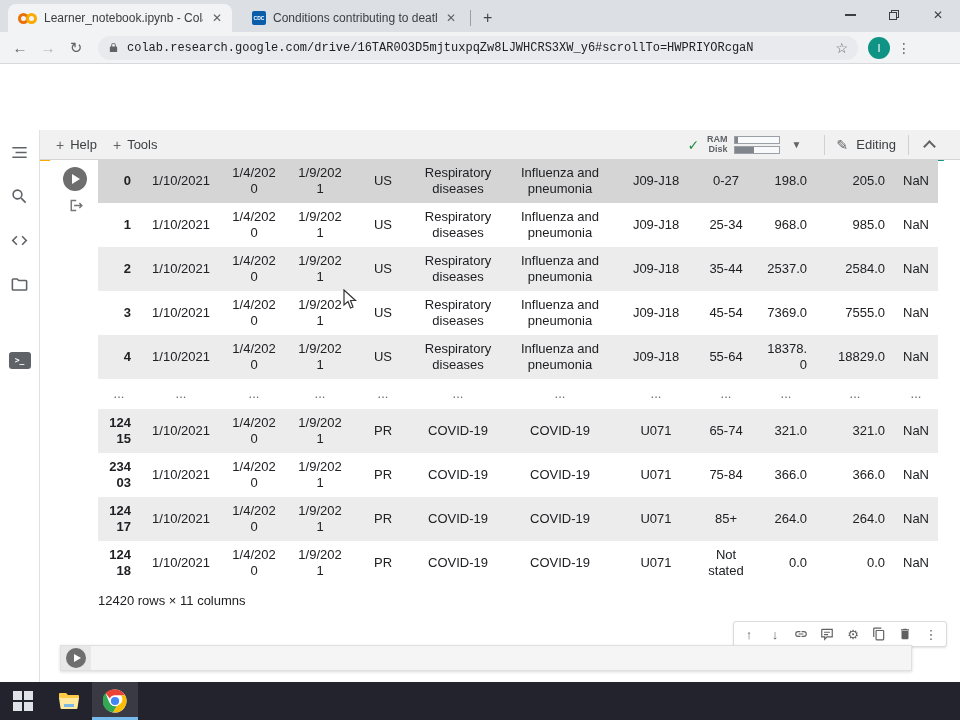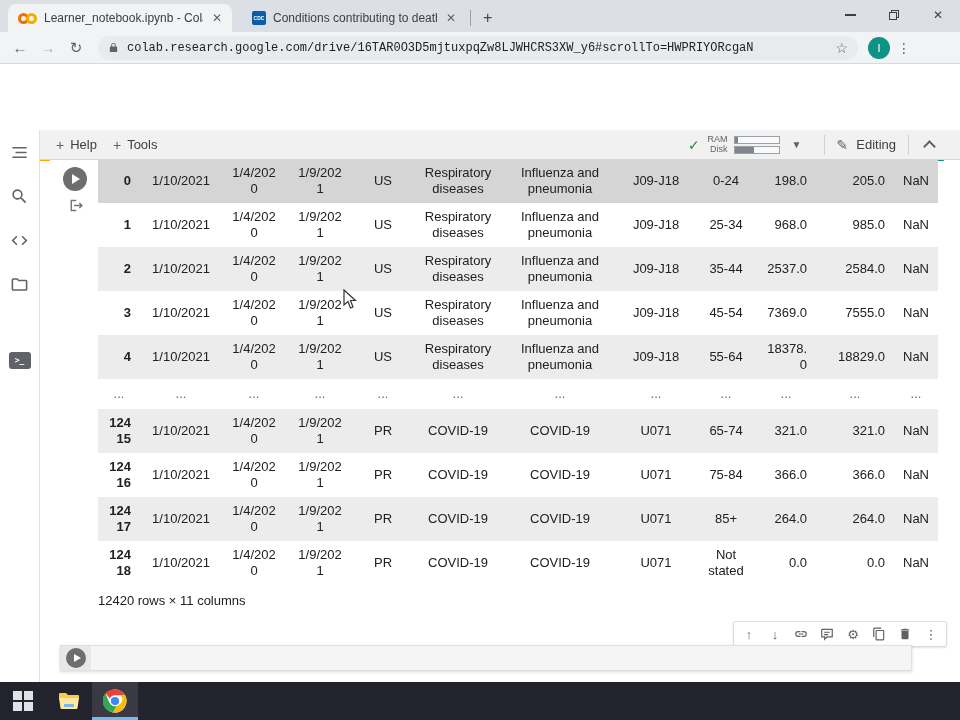--- a/index.html
+++ b/index.html
@@ -52,21 +52,21 @@
   .gear { font-size:19px; color:#5f6368; }
   .avatar-m { width:30px; height:30px; border-radius:50%; color:#fff; font-size:14px; display:flex; align-items:center; justify-content:center; }
 
   
   .nb-toolbar { position:absolute; left:40px; top:130px; width:920px; height:30px; background:#f1f1f1; border-bottom:1px solid #d5d5d5; display:flex; align-items:center; font-size:13px; color:#3c4043; }
   .addbtn { display:flex; align-items:center; gap:6px; margin-left:16px; }
   .plus { color:#5f6368; font-size:14px; }
   .tb-right { margin-left:auto; display:flex; align-items:center; margin-right:14px; }
   .chk { color:#1e8e3e; font-weight:bold; font-size:14px; margin-right:8px; }
   .ramdisk { display:grid; grid-template-columns:auto 46px; gap:1px 6px; align-items:center; }
-  .rd-label { font-size:9px; color:#5f6368; text-align:right; line-height:9px; }
+  .rd-label { font-size:9px; color:#5f6368; text-align:right; line-height:9px;font-weight:bold; }
   .bar { height:8px; border:1px solid #9aa0a6; background:#f8f9fa; }
   .bar i { display:block; height:100%; background:#80868b; }
   .dd { font-size:10px; color:#5f6368; margin:0 10px 0 12px; }
   .vsep { width:1px; height:20px; background:#d0d0d0; margin:0 12px; }
   .pencil { font-size:14px; color:#5f6368; margin-right:8px; }
   .chev-up { width:9px; height:9px; border-left:2px solid #5f6368; border-top:2px solid #5f6368; transform:rotate(45deg); margin:4px 12px 0 4px; }
 
   
   .sidebar { position:absolute; left:0; top:130px; width:40px; height:552px; background:#fff; border-right:1px solid #e0e0e0; display:flex; flex-direction:column; align-items:center; padding-top:10px; gap:20px; }
   .side-ic { width:24px; height:24px; display:flex; align-items:center; justify-content:center; color:#5f6368; }
@@ -294,21 +294,21 @@
       <tbody>
           <tr class="hl">
             <td class="idx">0</td>
             <td class="c">1/10/2021</td>
             <td class="c">1/4/2020</td>
             <td class="c">1/9/2021</td>
             <td class="c">US</td>
             <td class="c">Respiratory diseases</td>
             <td class="c">Influenza and pneumonia</td>
             <td class="c">J09-J18</td>
-            <td class="c">0-24</td>
+            <td class="c">0-27</td>
             <td class="r">198.0</td>
             <td class="r">205.0</td>
             <td class="r">NaN</td>
           </tr>
           <tr class="">
             <td class="idx">1</td>
             <td class="c">1/10/2021</td>
             <td class="c">1/4/2020</td>
             <td class="c">1/9/2021</td>
             <td class="c">US</td>
@@ -384,21 +384,21 @@
             <td class="c">PR</td>
             <td class="c">COVID-19</td>
             <td class="c">COVID-19</td>
             <td class="c">U071</td>
             <td class="c">65-74</td>
             <td class="r">321.0</td>
             <td class="r">321.0</td>
             <td class="r">NaN</td>
           </tr>
           <tr class="">
-            <td class="idx">12416</td>
+            <td class="idx">23403</td>
             <td class="c">1/10/2021</td>
             <td class="c">1/4/2020</td>
             <td class="c">1/9/2021</td>
             <td class="c">PR</td>
             <td class="c">COVID-19</td>
             <td class="c">COVID-19</td>
             <td class="c">U071</td>
             <td class="c">75-84</td>
             <td class="r">366.0</td>
             <td class="r">366.0</td>

